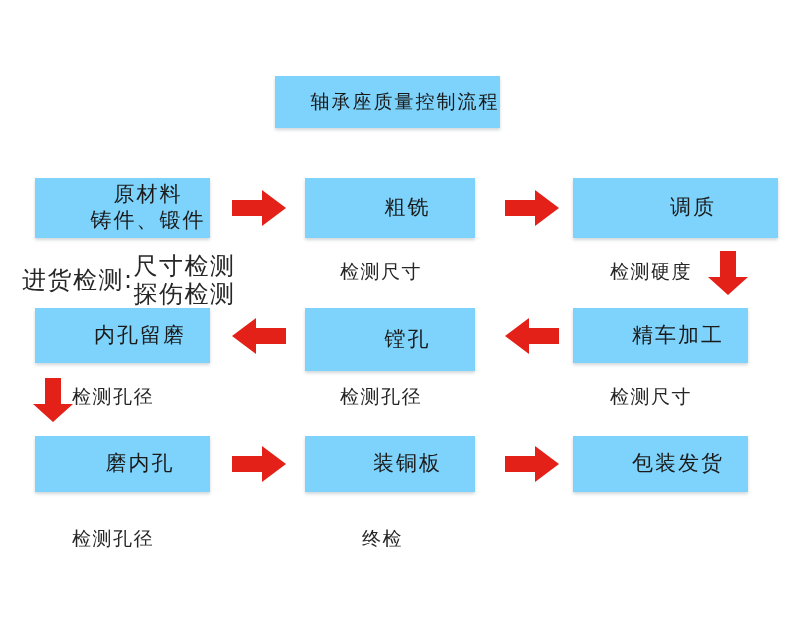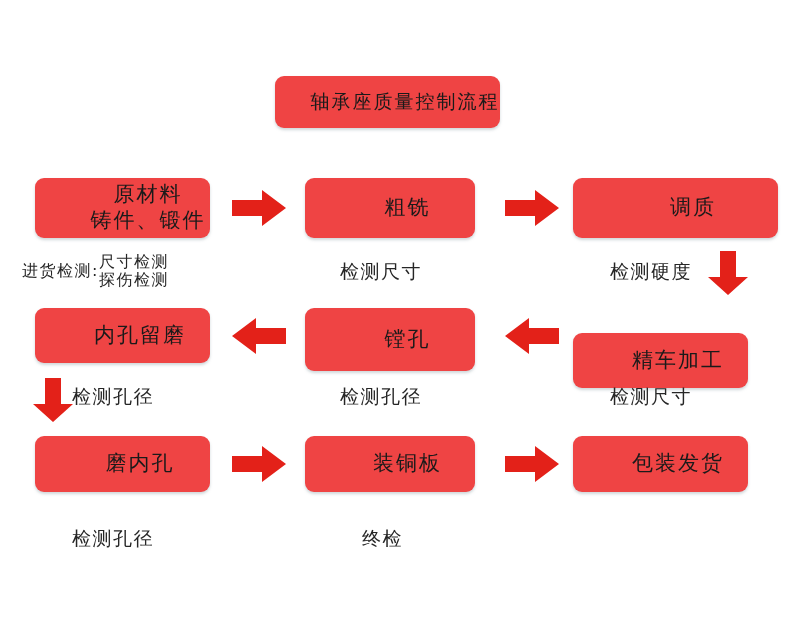--- a/index.html
+++ b/index.html
@@ -13,22 +13,22 @@
     font-family: "DejaVu Sans", "Liberation Sans", sans-serif;
     overflow: hidden;
   }
   #canvas {
     position: relative;
     width: 800px;
     height: 640px;
   }
   .box {
     position: absolute;
-    background: #ef4444;
-    border-radius: 9px;
+    background: #7dd3fc;
+    border-radius: 0;
     box-shadow: 0 2px 3px rgba(120,140,150,0.35);
     display: flex;
     align-items: center;
     justify-content: center;
     text-align: center;
     color: #1a1a1a;
     font-size: 21px;
     letter-spacing: 2px;
     line-height: 1.22;
     box-sizing: border-box;
@@ -47,21 +47,21 @@
   }
   .caption {
     position: absolute;
     color: #262626;
     font-size: 19px;
     letter-spacing: 1.5px;
     white-space: nowrap;
     line-height: 1.15;
   }
   .caption.small-label {
-    font-size: 16px;
+    font-size: 24px;
   }
   .caption .stack {
     display: inline-block;
     vertical-align: middle;
     text-align: left;
   }
   .caption .stack span {
     display: block;
   }
   .arrow {
@@ -137,21 +137,21 @@
   <div class="box" style="left:305px; top:308px; width:170px; height:63px;">
     <span>镗孔</span>
   </div>
 
   <div class="arrow" style="left:505px; top:318px;">
     <svg width="54" height="36" viewBox="0 0 54 36">
       <polygon points="54,10 24,10 24,0 0,18 24,36 24,26 54,26" fill="#e32119"></polygon>
     </svg>
   </div>
 
-  <div class="box" style="left:573px; top:308px; width:175px; height:55px;margin-top:25px;">
+  <div class="box" style="left:573px; top:308px; width:175px; height:55px;">
     <span>精车加工</span>
   </div>
 
   <div class="arrow" style="left:33px; top:378px;">
     <svg width="40" height="44" viewBox="0 0 40 44">
       <polygon points="12,0 28,0 28,26 40,26 20,44 0,26 12,26" fill="#e32119"></polygon>
     </svg>
   </div>
 
   <div class="caption" style="left:72px; top:386px;">检测孔径</div>

